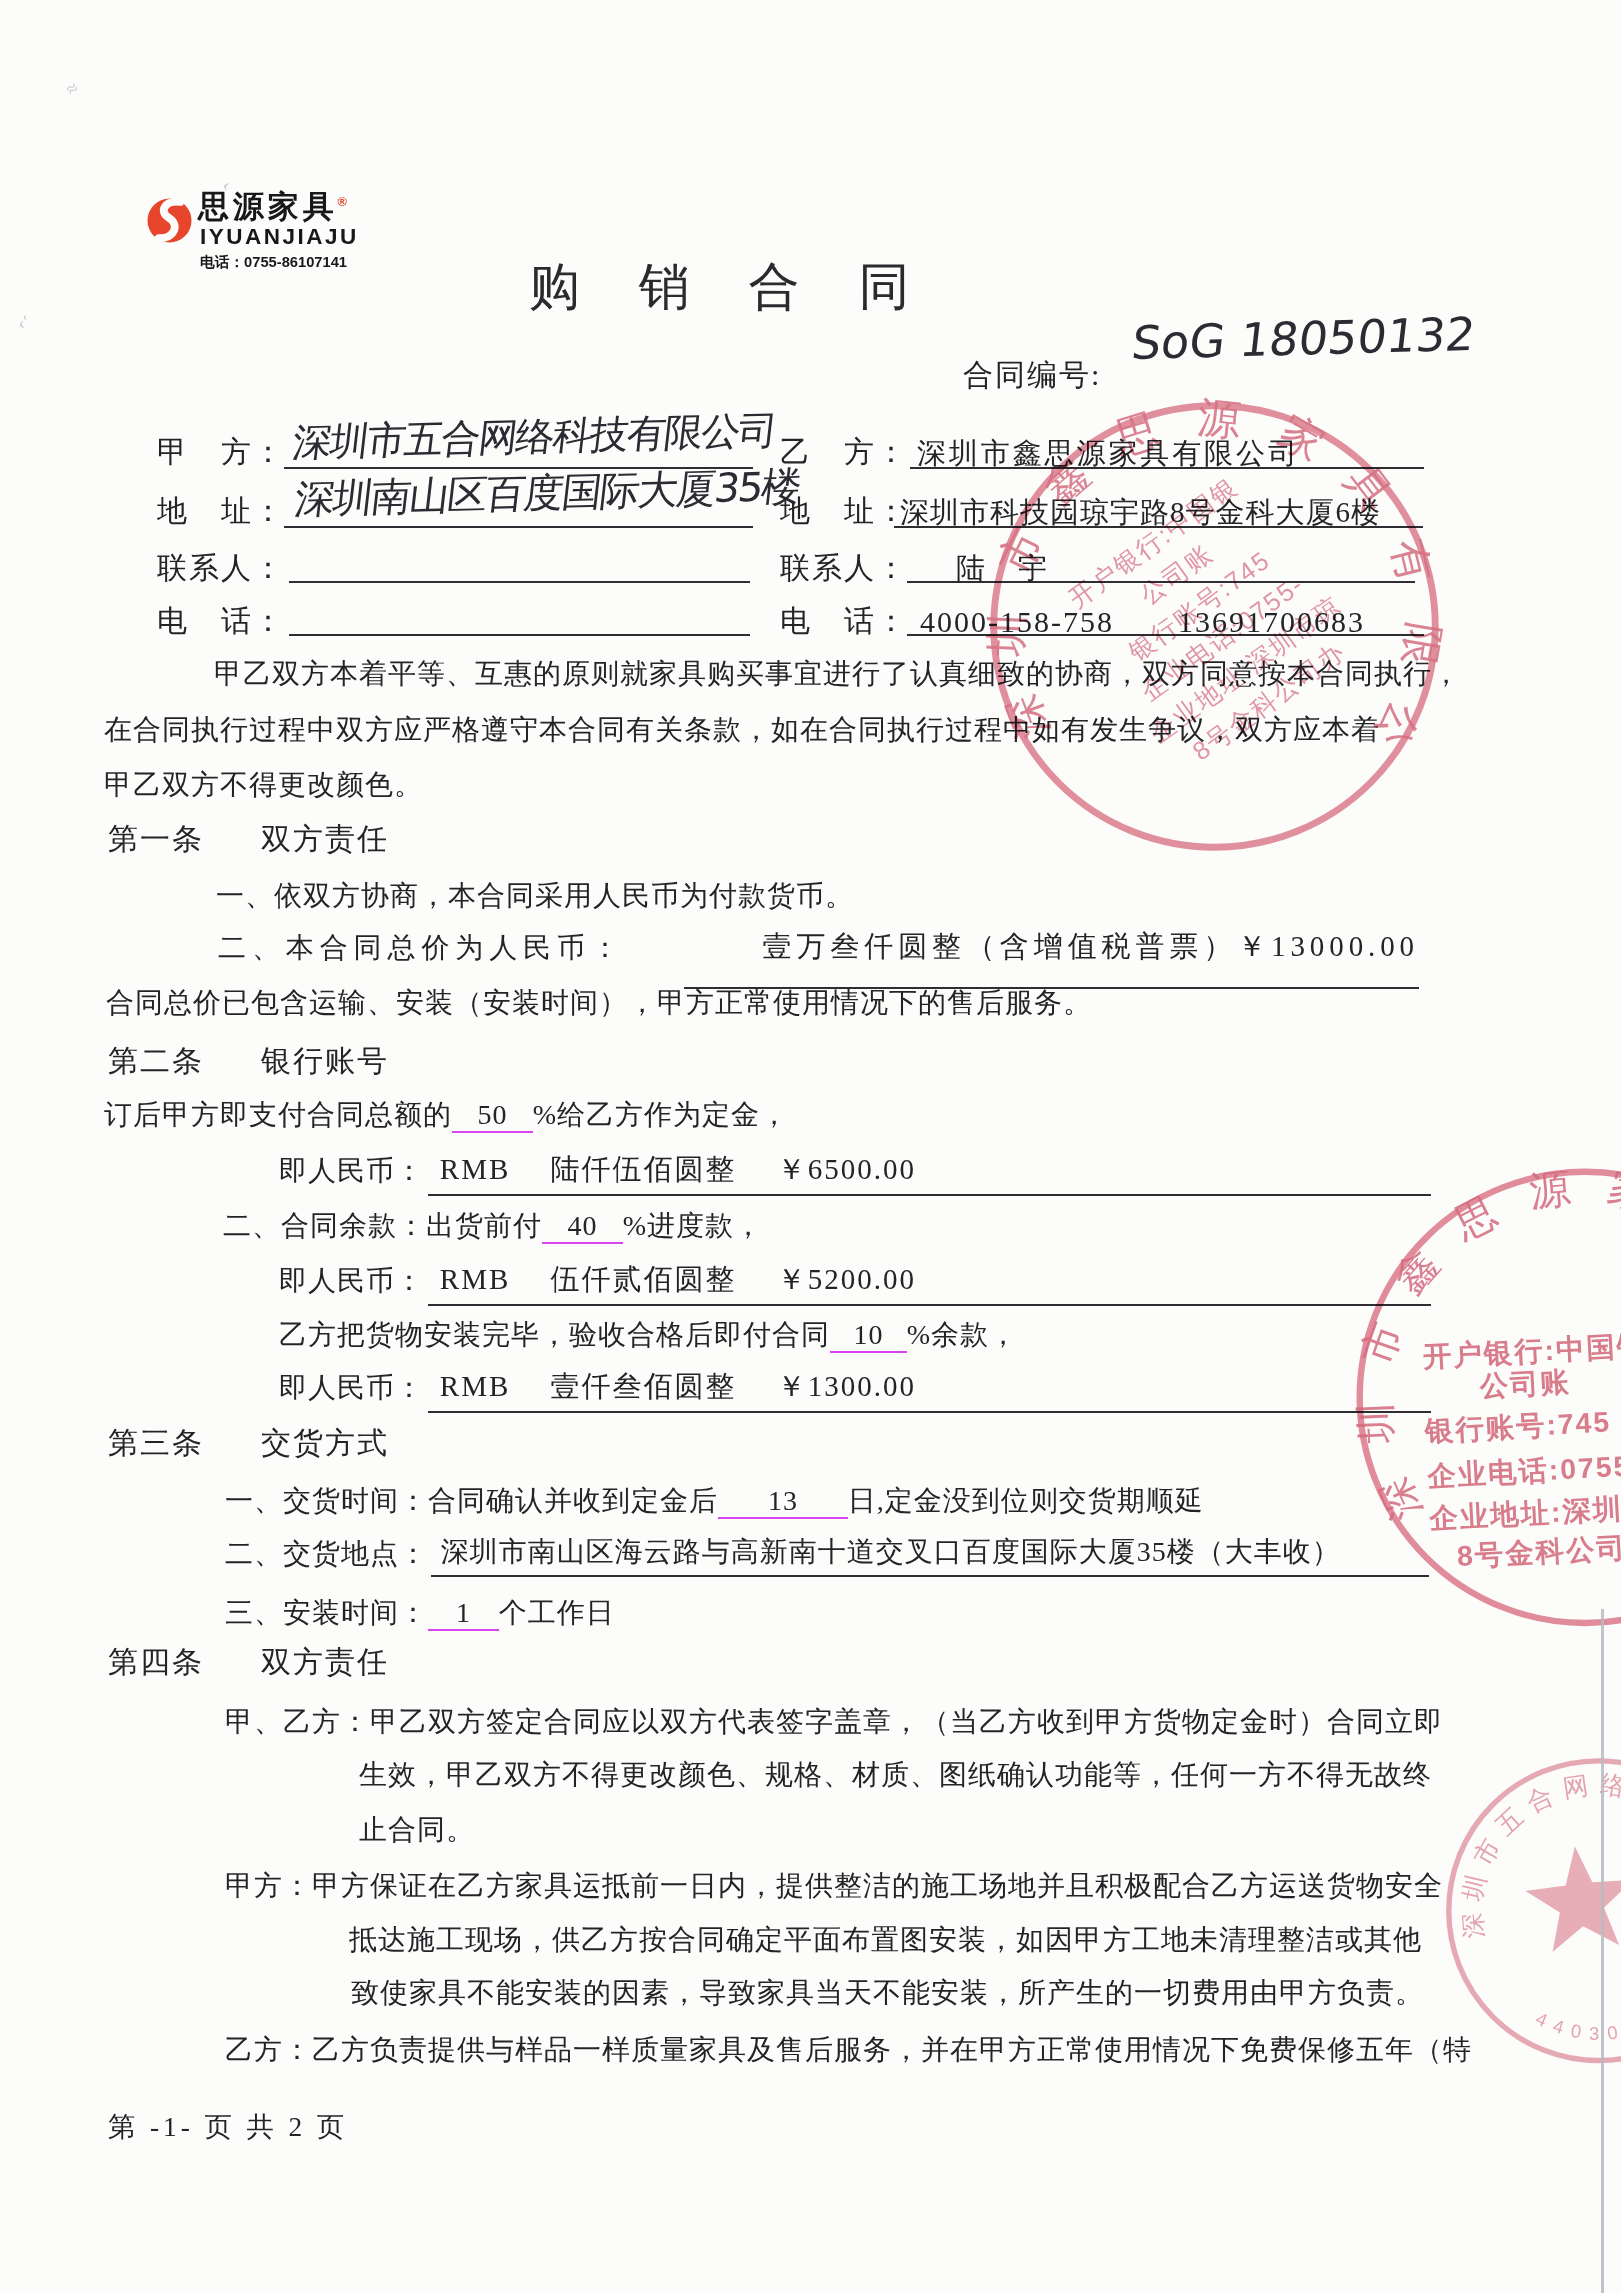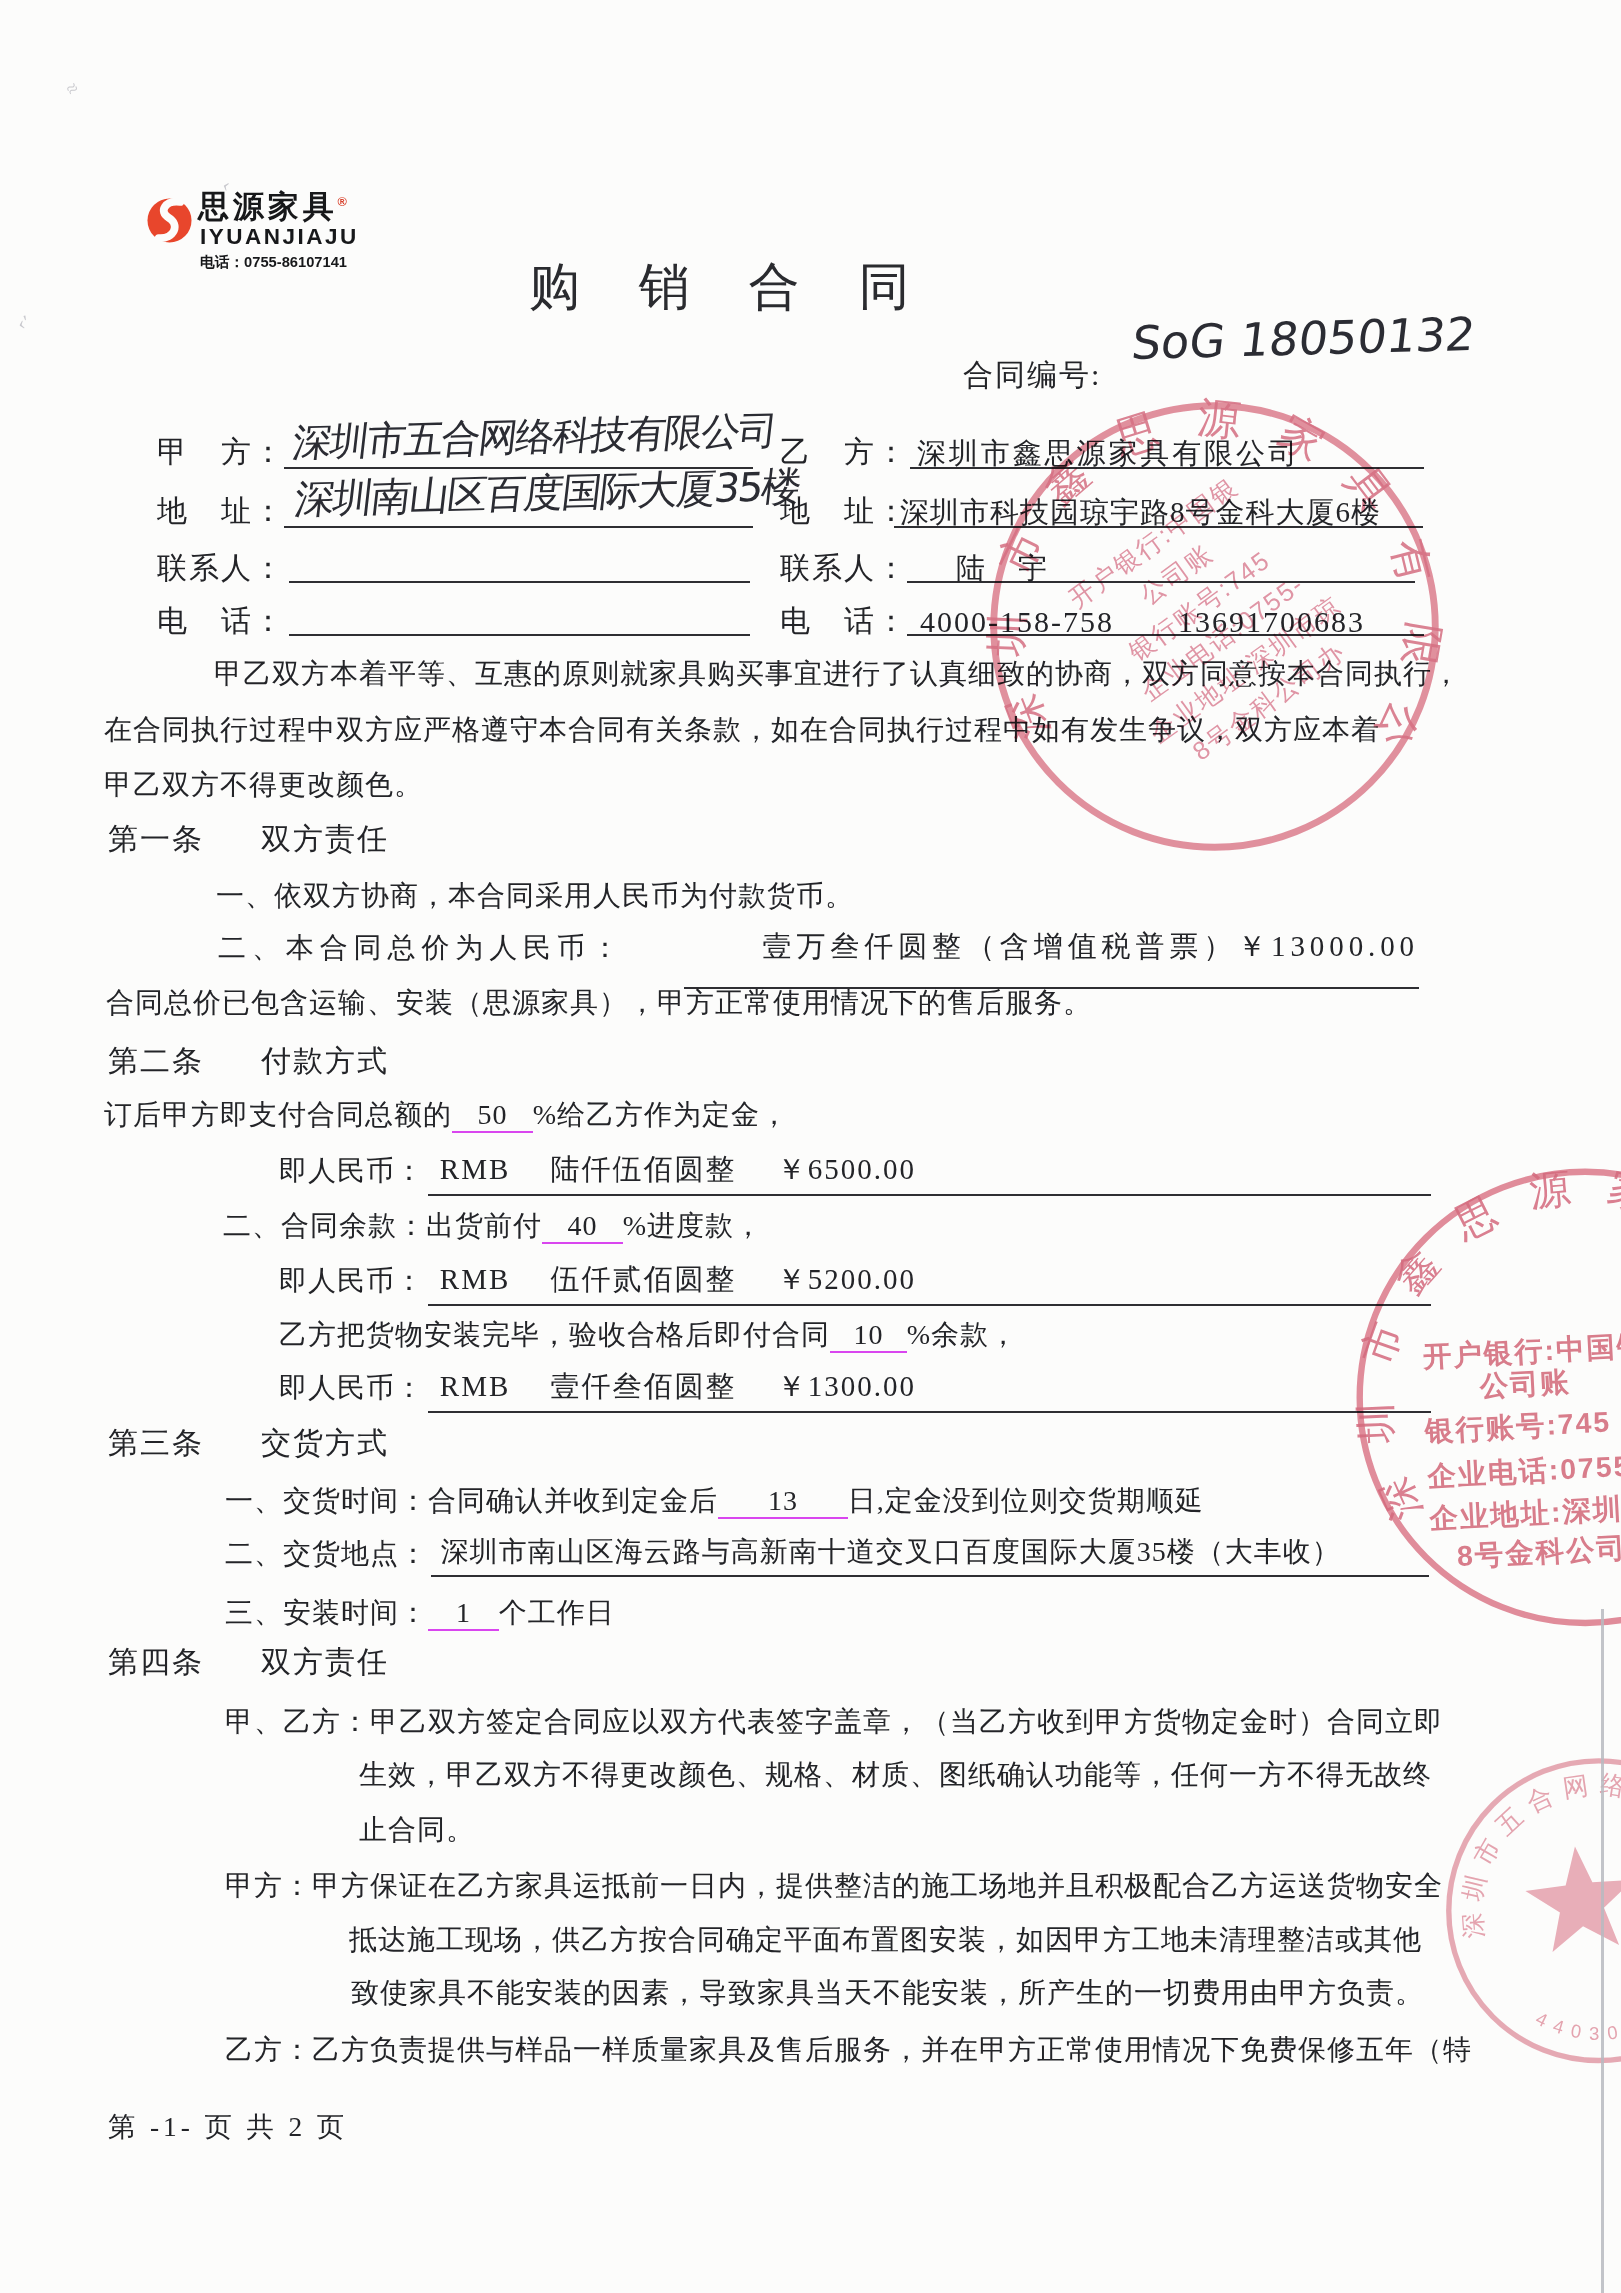--- a/index.html
+++ b/index.html
@@ -80,23 +80,23 @@
   <div class="fillval" style="left:920px;top:602px;font-size:30px;">4000-158-758　　13691700683</div>
 
   <div class="t b" style="left:214px;top:655px;">甲乙双方本着平等、互惠的原则就家具购买事宜进行了认真细致的协商，双方同意按本合同执行，</div>
   <div class="t b" style="left:104px;top:711px;">在合同执行过程中双方应严格遵守本合同有关条款，如在合同执行过程中如有发生争议，双方应本着</div>
   <div class="t b" style="left:104px;top:766px;">甲乙双方不得更改颜色。</div>
 
   <div class="t h" style="left:108px;top:819px;"><span>第一条</span><span class="sec-title">双方责任</span></div>
   <div class="t b" style="left:216px;top:877px;">一、依双方协商，本合同采用人民币为付款货币。</div>
   <div class="t b" style="left:218px;top:929px;letter-spacing:5.9px;">二、本合同总价为人民币：</div>
   <div class="t" style="left:684px;top:927px;"><span class="ul" style="width:735px;font-size:29px;letter-spacing:4.9px;padding-bottom:20px;text-align:right;">壹万叁仟圆整（含增值税普票）￥13000.00</span></div>
-  <div class="t b" style="left:106px;top:984px;">合同总价已包含运输、安装（思源家具），甲方正常使用情况下的售后服务。</div>
+  <div class="t b" style="left:106px;top:984px;">合同总价已包含运输、安装（安装时间），甲方正常使用情况下的售后服务。</div>
 
-  <div class="t h" style="left:108px;top:1041px;"><span>第二条</span><span class="sec-title">付款方式</span></div>
+  <div class="t h" style="left:108px;top:1041px;"><span>第二条</span><span class="sec-title">银行账号</span></div>
   <div class="t b" style="left:104px;top:1096px;"><span>订后甲方即支付合同总额的</span><span class="ulb num-ul" style="min-width:69px;">50</span><span>%给乙方作为定金，</span></div>
   <div class="t b" style="left:279px;top:1152px;">即人民币：</div>
   <div class="t" style="left:428px;top:1150px;"><span class="ul" style="width:991px;font-size:29px;letter-spacing:2px;padding:0 0 3.9px 11.8px;">RMB　 陆仟伍佰圆整　 ￥6500.00</span></div>
   <div class="t b" style="left:223px;top:1207px;"><span>二、合同余款：出货前付</span><span class="ulb num-ul" style="min-width:69px;">40</span><span>%进度款，</span></div>
   <div class="t b" style="left:279px;top:1262px;">即人民币：</div>
   <div class="t" style="left:428px;top:1260px;"><span class="ul" style="width:991px;font-size:29px;letter-spacing:2px;padding:0 0 3.9px 11.8px;">RMB　 伍仟贰佰圆整　 ￥5200.00</span></div>
   <div class="t b" style="left:279px;top:1316px;"><span>乙方把货物安装完毕，验收合格后即付合同</span><span class="ulb num-ul" style="min-width:65px;">10</span><span>%余款，</span></div>
   <div class="t b" style="left:279px;top:1369px;">即人民币：</div>
   <div class="t" style="left:428px;top:1367px;"><span class="ul" style="width:991px;font-size:29px;letter-spacing:2px;padding:0 0 3.9px 11.8px;">RMB　 壹仟叁佰圆整　 ￥1300.00</span></div>
 

